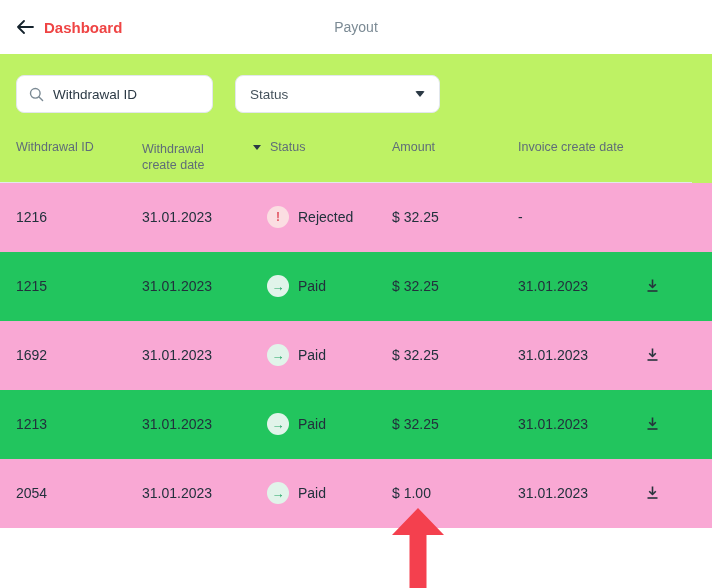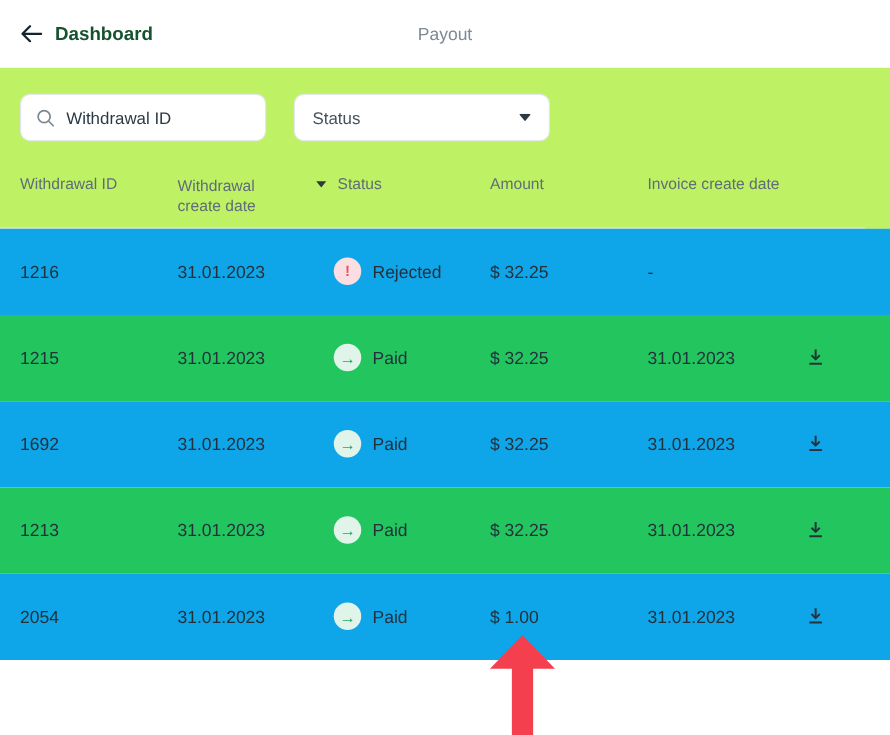--- a/index.html
+++ b/index.html
@@ -9,21 +9,21 @@
     background:#ffffff;
     color:#1f2d38;
     position:relative;
     overflow:hidden;
   }
   
   .top-header { height:54px; background:#ffffff; position:relative; }
   .back-link {
     position:absolute; left:16px; top:0; height:54px;
     display:flex; align-items:center; gap:10px;
-    font-size:15px; font-weight:bold; color:#14532d; cursor:pointer;
+    font-size:15px; font-weight:bold; color:#ef4444; cursor:pointer;
   }
   .tabs {
     position:absolute; left:0; right:0; top:0; height:54px;
     display:flex; justify-content:center; align-items:flex-start; gap:30px;
   }
   .tab { font-size:14px; color:#7b8a94; position:relative; height:54px;
          display:flex; align-items:center; padding:0 2px; cursor:pointer; }
   .tab.active { color:#15232d; font-weight:bold; }
   .tab.active::after {
     content:""; position:absolute; left:0; right:0; bottom:5px; height:3px;
@@ -60,21 +60,21 @@
   }
   .thead { min-height:61px; padding-top:8px; padding-bottom:8px;
            font-size:12.5px; color:#5f6d78; }
   .thead .col-create { max-width:100px; line-height:1.3;margin-top:20px; }
   .col-status-head { display:flex; align-items:center; gap:9px; }
   .sort-caret {
     width:0; height:0; border-left:4px solid transparent; border-right:4px solid transparent;
     border-top:5px solid #2b3945;
   }
   .band-divider { height:1px; background:#e4e8ec; margin-right:20px; }
-  .table-row { height:69px; background:#0ea5e9; font-size:14px; color:#22313c; }
+  .table-row { height:69px; background:#f9a8d4; font-size:14px; color:#22313c; }
   .table-row.alt { background:#22c55e; }
   .cell-status { display:flex; align-items:center; gap:9px; padding-left:14px; }
   .status-icon {
     width:22px; height:22px; border-radius:50%;
     display:flex; align-items:center; justify-content:center;
     font-size:12px; font-weight:bold;
   }
   .status-icon.rejected { background:#fbdee2; color:#e25663; }
   .status-icon.paid { background:#e1f4ea; color:#23a566; font-size:13px; }
   .cell-download { padding-left:17px; }

